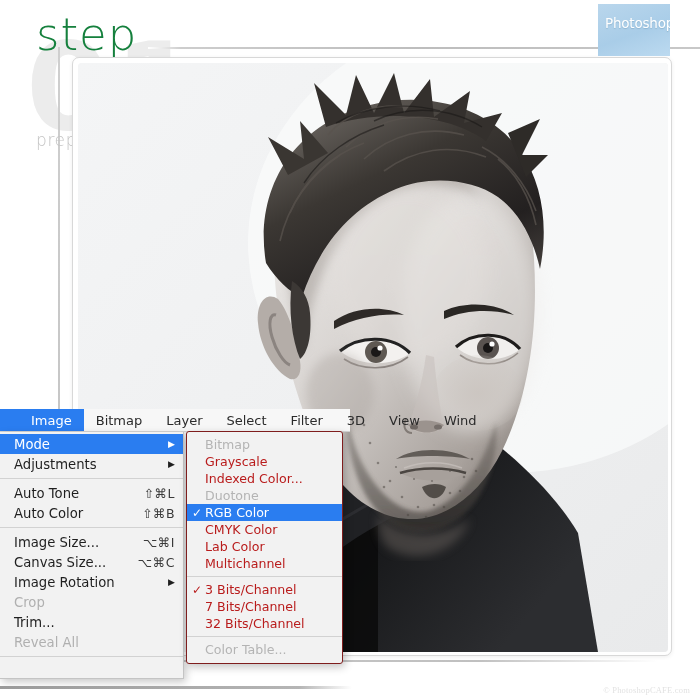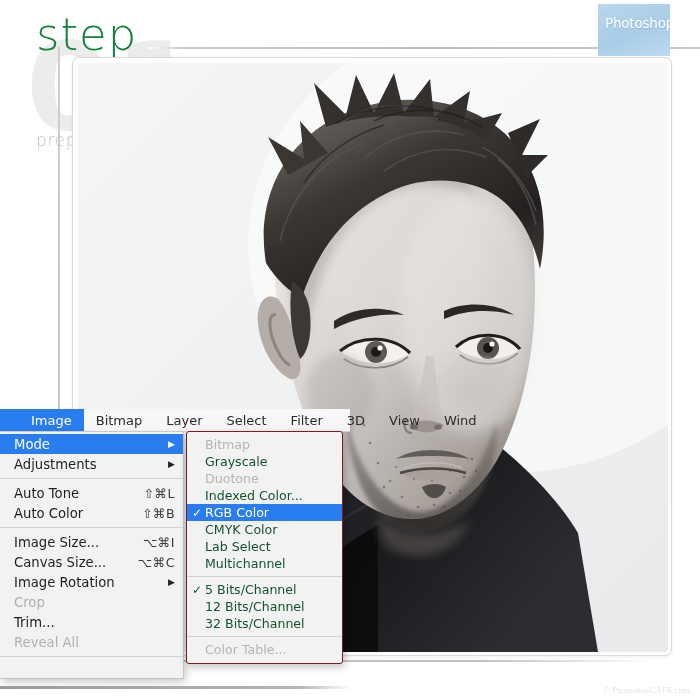--- a/index.html
+++ b/index.html
@@ -227,21 +227,21 @@
     z-index: 64;
     padding: 4px 0 5px 0;
     font-family: "DejaVu Sans", sans-serif;
   }
   .smi {
     display: flex;
     align-items: center;
     height: 17px;
     padding-left: 5px;
     font-size: 12.6px;
-    color: #14532d;
+    color: #b91c1c;
     white-space: nowrap;
   }
   .smi .check {
     display: inline-block;
     width: 13px;
     font-size: 12px;
     text-align: left;
     flex: 0 0 13px;
   }
   .smi.highlight { background: #2a7df0; color: #ffffff; }
@@ -540,52 +540,52 @@
 
   <div class="mode-submenu" id="mode-submenu">
       <div class="smi disabled">
         <span class="check"></span>
         <span>Bitmap</span>
       </div>
       <div class="smi">
         <span class="check"></span>
         <span>Grayscale</span>
       </div>
+      <div class="smi">
+        <span class="check"></span>
+        <span>Indexed Color...</span>
+      </div>
       <div class="smi disabled">
         <span class="check"></span>
         <span>Duotone</span>
-      </div>
-      <div class="smi">
-        <span class="check"></span>
-        <span>Indexed Color...</span>
       </div>
       <div class="smi highlight">
         <span class="check">✓</span>
         <span>RGB Color</span>
       </div>
       <div class="smi">
         <span class="check"></span>
         <span>CMYK Color</span>
       </div>
       <div class="smi">
         <span class="check"></span>
-        <span>Lab Select</span>
+        <span>Lab Color</span>
       </div>
       <div class="smi">
         <span class="check"></span>
         <span>Multichannel</span>
       </div>
       <div class="menu-sep"></div>
       <div class="smi">
         <span class="check">✓</span>
-        <span>5 Bits/Channel</span>
-      </div>
-      <div class="smi">
-        <span class="check"></span>
-        <span>12 Bits/Channel</span>
+        <span>3 Bits/Channel</span>
+      </div>
+      <div class="smi">
+        <span class="check"></span>
+        <span>7 Bits/Channel</span>
       </div>
       <div class="smi">
         <span class="check"></span>
         <span>32 Bits/Channel</span>
       </div>
       <div class="menu-sep"></div>
       <div class="smi disabled">
         <span class="check"></span>
         <span>Color Table...</span>
       </div>

